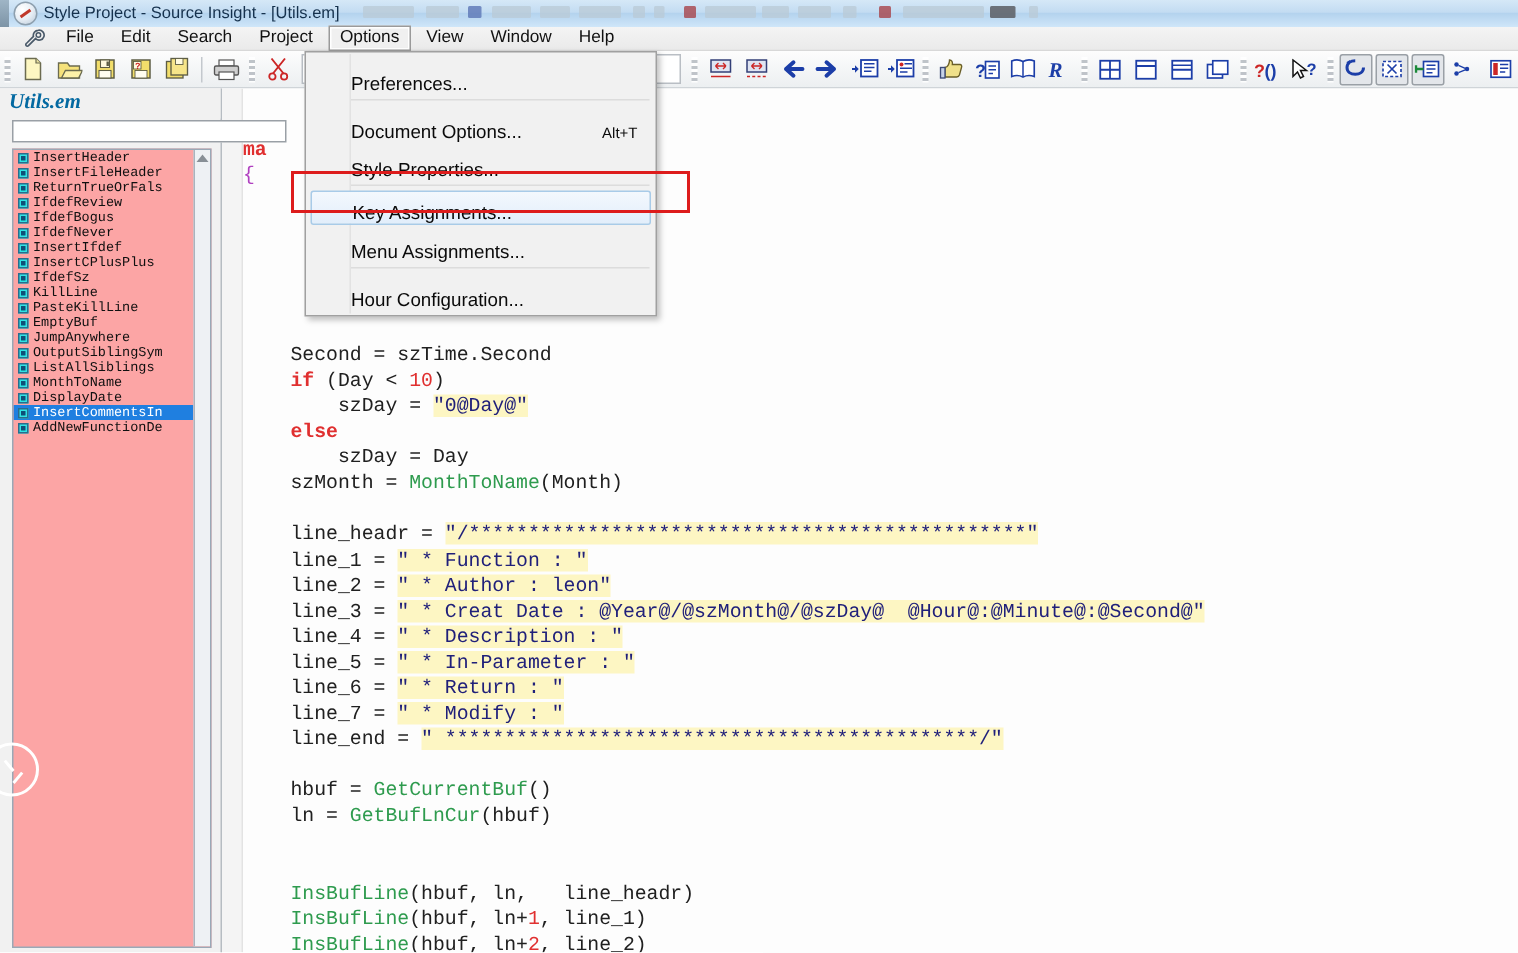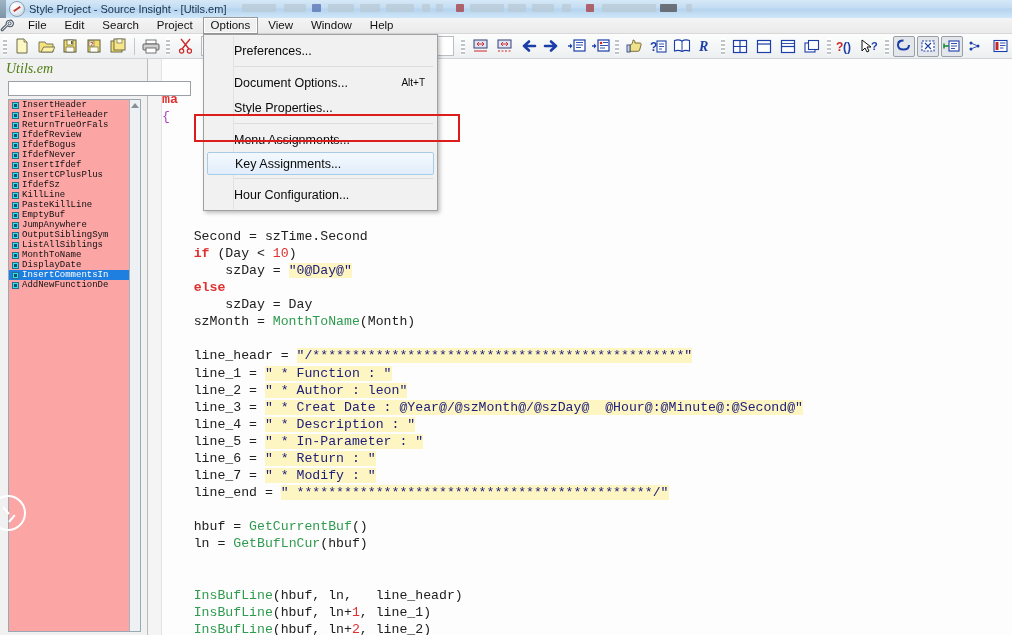--- a/index.html
+++ b/index.html
@@ -67,20 +67,21 @@
   .gh.blue { background: #5b76b5; opacity:.8; }
   .gh.dark { background: #5a5d63; opacity:.85; }
 
   
   .menubar {
     position: absolute; left: 0; top: 18px;
     width: 1012px; height: 16px;
     background: linear-gradient(to bottom,#f4f4f4,#eaeaea);
     border-bottom: 1px solid #d8d8d8;
     display: flex; align-items: center;
+    padding-left: 16px;
     box-sizing: border-box;
   }
   .wrench-icon {
     width: 14px; height: 14px;
     margin-right: 6px;
     position: relative;
     flex: 0 0 auto;
   }
   .menubar .mi {
     font-size: 11.5px;
@@ -142,23 +143,23 @@
     width: 148px; height: 576px;
     background: #f1f1f1;
     border-right: 1px solid #b6bcc2;
     box-sizing: border-box;
   }
   .sp-title {
     height: 20px;
     padding: 2px 0 0 6px;
     font-family: "Liberation Serif", serif;
     font-style: italic;
-    font-weight: normal;
+    font-weight: bold;
     font-size: 14px;
-    color: #4d7c0f;
+    color: #0369a1;
     background: #f1f1f1;
     box-sizing: border-box;
   }
   .sp-search {
     margin: 1px 5px 2px 8px;
     height: 15px;
     background: #ffffff;
     border: 1px solid #9aa0a6;
     box-sizing: border-box;
   }
@@ -309,21 +310,21 @@
   }
   .dropdown .gutter-strip {
     position: absolute; left: 1px; top: 1px;
     width: 28px; bottom: 1px;
     background: #f1f1f1;
     border-right: 1px solid #e2e2e2;
   }
   .dd-item {
     position: relative;
     height: 25px;
-    display: flex; align-items: center;
+    display: flex; align-items: flex-end;
     padding-left: 30px;
     font-size: 12.5px;
     color: #0a0a0a;
     white-space: nowrap;
     box-sizing: border-box;
     z-index: 2;
   }
   .dd-item .accel {
     margin-left: auto;
     padding-right: 12px;
@@ -734,25 +735,25 @@
         </div>
         <div class="dd-sep"></div>
         <div class="dd-item">
           <span>Document Options...</span>
           <span class="accel">Alt+T</span>
         </div>
         <div class="dd-item">
           <span>Style Properties...</span>
         </div>
         <div class="dd-sep"></div>
+        <div class="dd-item highlight">
+          <span>Key Assignments...</span>
+        </div>
         <div class="dd-item">
           <span>Menu Assignments...</span>
-        </div>
-        <div class="dd-item highlight">
-          <span>Key Assignments...</span>
         </div>
         <div class="dd-sep"></div>
         <div class="dd-item">
           <span>Hour Configuration...</span>
         </div>
       </div>
   </div>
   <div class="redbox"></div>
 
 </div>

